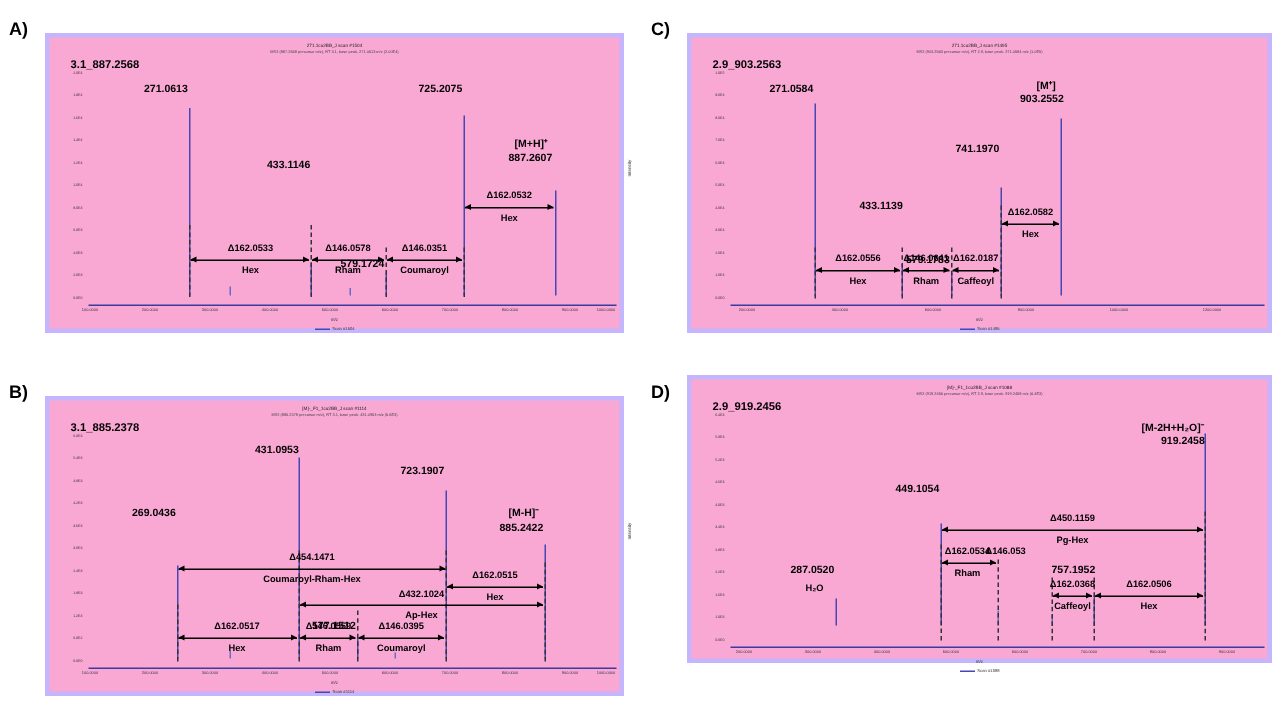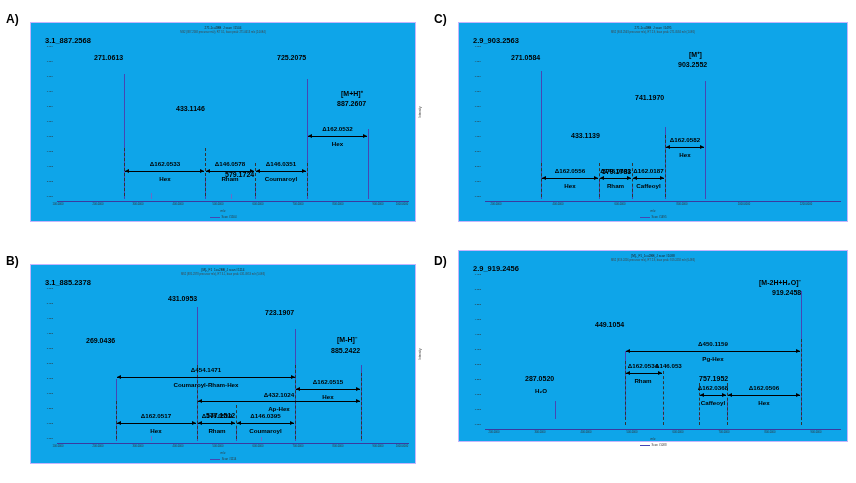--- a/index.html
+++ b/index.html
@@ -1,20 +1,20 @@
 <!DOCTYPE html>
 <html><head>
 <meta charset="utf-8">
 <style>
   html,body{margin:0;padding:0;background:#ffffff;}
   body{width:856px;height:483px;font-family:"Liberation Sans",sans-serif;overflow:hidden;}
   .page{position:relative;width:856px;height:483px;}
   .panel{position:absolute;}
   .panel-letter{position:absolute;font-size:12px;font-weight:bold;color:#000;}
-  .plotbox{position:absolute;border:1px solid #c4b5fd;background:#0ea5e9;box-sizing:border-box;}
+  .plotbox{position:absolute;border:3px solid #c4b5fd;background:#f9a8d4;box-sizing:border-box;}
   .inner-title{position:absolute;left:0;right:0;text-align:center;font-size:3.1px;color:#222;letter-spacing:0px;}
   .inner-sub{position:absolute;left:0;right:0;text-align:center;font-size:2.6px;color:#444;}
   .toplabel{position:absolute;font-size:7.5px;font-weight:bold;color:#000;}
   .peak{position:absolute;width:1px;background:#4646b4;}
   .peak.thin{width:1px;background:#6a6ac8;}
   .peaklabel{position:absolute;font-size:7px;font-weight:bold;color:#000;white-space:nowrap;}
   .ytick{position:absolute;font-size:2.4px;color:#333;text-align:right;width:22px;}
   .xtick{position:absolute;font-size:2.6px;color:#333;text-align:center;width:26px;}
   .axlabel{position:absolute;font-size:3px;color:#333;text-align:center;}
   .legend{position:absolute;font-size:2.8px;color:#333;text-align:center;}

